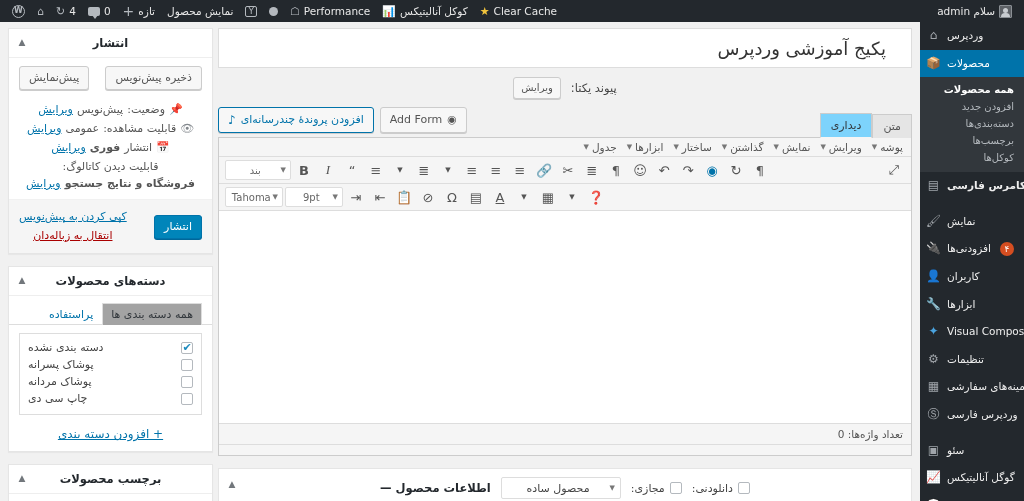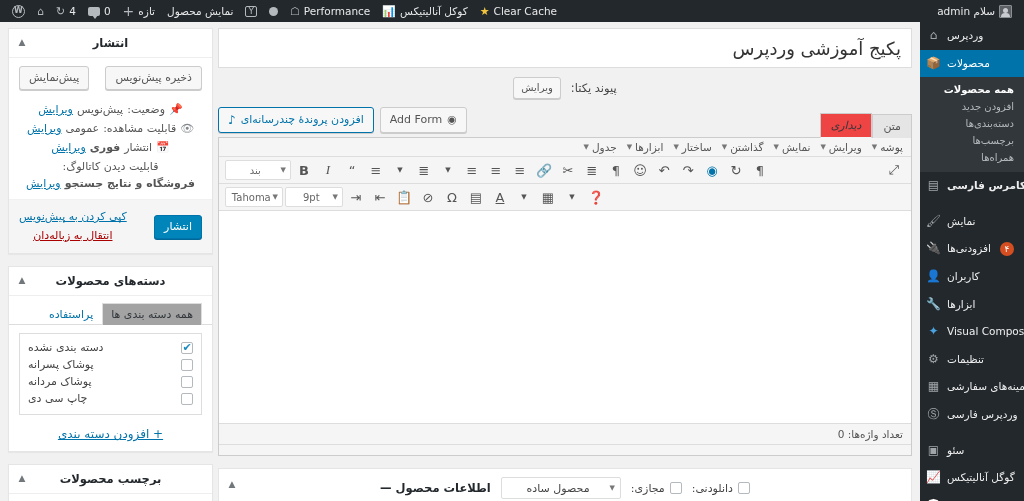--- a/index.html
+++ b/index.html
@@ -165,21 +165,21 @@
   .cb.checked::after{
     content:"✔"; position:absolute; inset:-2px 0 0 0; text-align:center;
     font-size:11px; color:#1e8cbe; line-height:14px;
   }
   .addcat{ text-align:center; padding:4px 0 10px;}
 
   
   .tag-inner{ padding:10px; display:flex; gap:6px; align-items:center;}
 
   
-  .title-wrap{ background:#fff; border:1px solid #ddd; height:40px; display:flex; align-items:center; padding:0 10px;}
+  .title-wrap{ background:#fff; border:1px solid #ddd; height:40px; display:flex; align-items:center; padding:0 25px;}
   .title-wrap .ttl{ font-size:18px; color:#333; width:100%; text-align:right;}
   .permalink-row{
     display:flex; align-items:center; justify-content:center; gap:10px;
     padding:9px 0 8px; font-size:11.5px; color:#444;
   }
   .permalink-row .plabel{ font-weight:normal;}
 
   
   .editor-top{
     display:flex; align-items:flex-end; justify-content:space-between;
@@ -194,21 +194,21 @@
   .btn-addform{
     display:inline-flex; align-items:center; gap:5px; border:1px solid #ccc;
     background:#f7f7f7; color:#555; border-radius:3px; padding:3px 9px;
     font-size:11px; line-height:18px; box-shadow:0 1px 0 #ccc; cursor:pointer;
   }
   .ed-tabs{ display:flex; align-items:flex-end; gap:0;}
   .ed-tab{
     font-size:11px; padding:5px 10px; border:1px solid #ccc; border-bottom:none;
     background:#e5e5e5; color:#555; cursor:pointer; position:relative; top:1px;
   }
-  .ed-tab.active{ background:#ef4444; color:#32373c; border-bottom:1px solid #f5f5f5;font-style:italic;}
+  .ed-tab.active{ background:#7dd3fc; color:#32373c; border-bottom:1px solid #f5f5f5;}
   .editor-box{ border:1px solid #ccc; background:#fff; }
   .mce-menubar{
     background:#f5f5f5; border-bottom:1px solid #ddd; display:flex;
     justify-content:flex-start; padding:3px 8px; gap:10px;
   }
   .mce-menubtn{ font-size:10.5px; color:#555; display:flex; align-items:center; gap:3px; cursor:pointer;}
   .caret{ font-size:7px; color:#777;}
   .mce-toolbar{
     background:#f5f5f5; border-bottom:1px solid #ddd; display:flex;
     align-items:center; justify-content:space-between; padding:3px 6px; gap:4px;
@@ -315,21 +315,21 @@
 
     <div class="menu-item current">
       <span class="mtxt">محصولات</span>
       <span class="micon">📦</span>
     </div>
     <div class="submenu">
       <span class="sub-item active">همه محصولات</span>
       <span class="sub-item">افزودن جدید</span>
       <span class="sub-item">دسته‌بندی‌ها</span>
       <span class="sub-item">برچسب‌ها</span>
-      <span class="sub-item">همراه‌ها</span>
+      <span class="sub-item">کوکل‌ها</span>
     </div>
 
     <div class="menu-item">
       <span class="mtxt" style="font-weight:bold">ووکامرس فارسی</span>
       <span class="micon">▤</span>
     </div>
 
     <div class="menu-sep"></div>
 
     <div class="menu-item">

